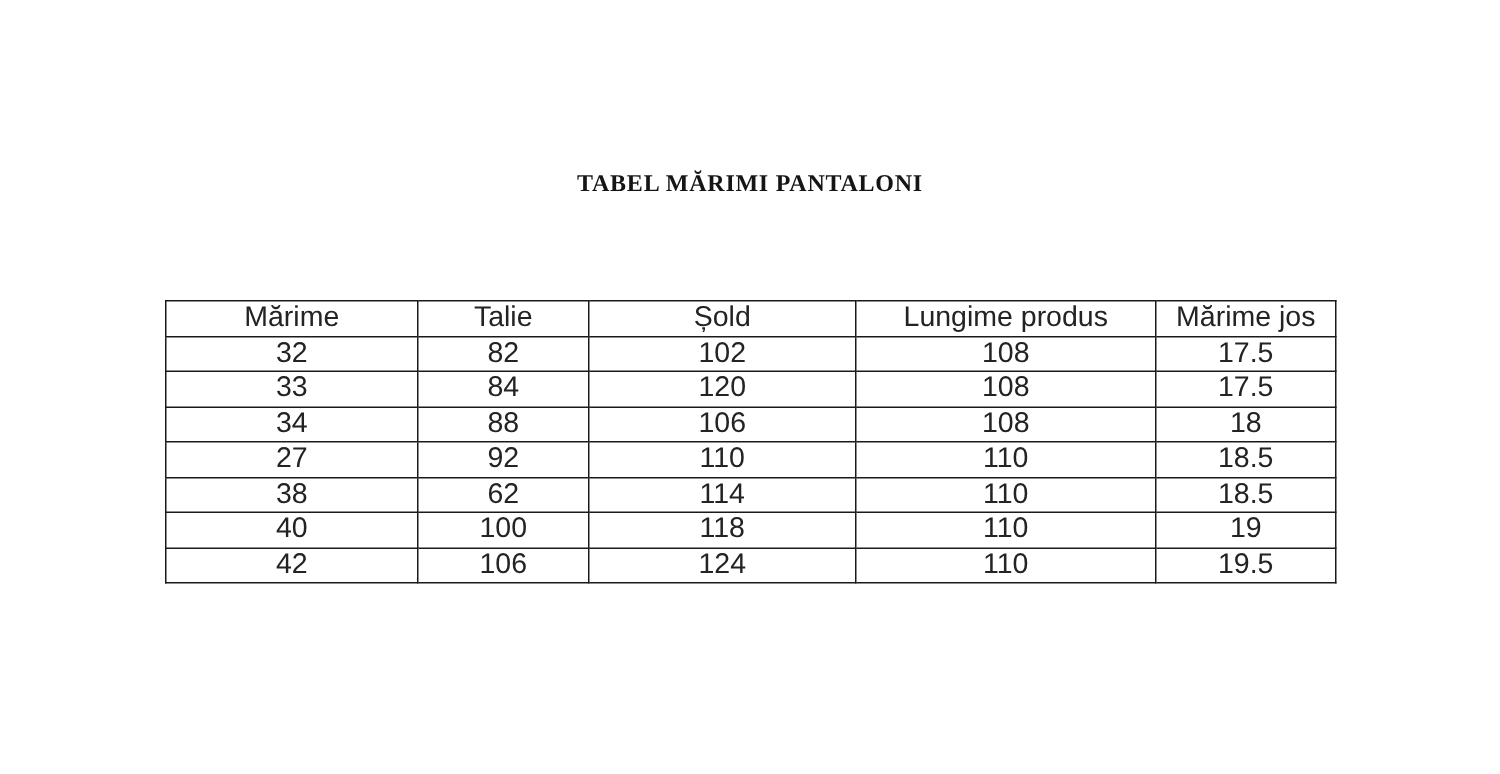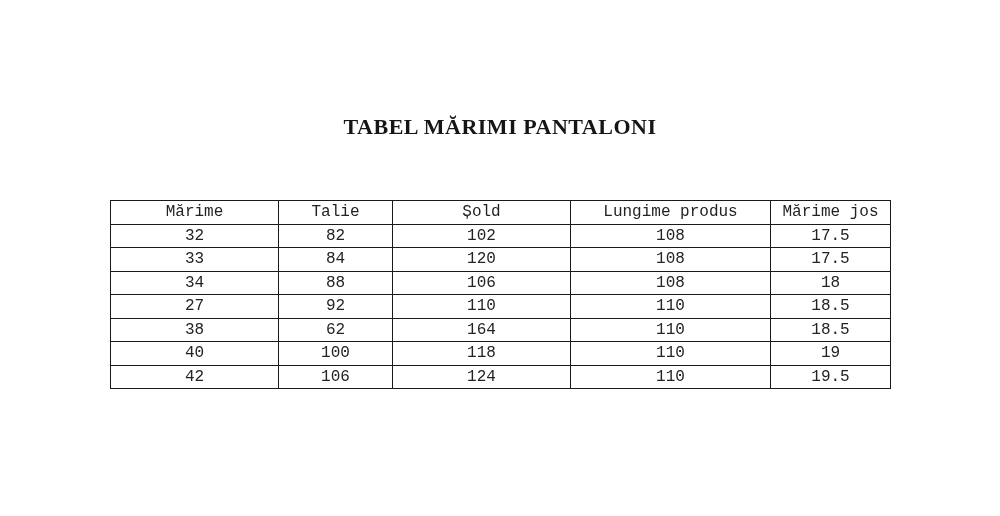--- a/index.html
+++ b/index.html
@@ -15,41 +15,41 @@
     font-family: "Liberation Sans", sans-serif;
   }
   .page-title {
     position: absolute;
     left: 0;
     right: 0;
     top: 114px;
     text-align: center;
     font-family: "Liberation Serif", serif;
     font-weight: bold;
-    font-size: 22px;
+    font-size: 16px;
     letter-spacing: 0.5px;
     color: #151515;
   }
   table.size-table {
     position: absolute;
     left: 110px;
     top: 200px;
     width: 780px;
     border-collapse: collapse;
     table-layout: fixed;
   }
   table.size-table th,
   table.size-table td {
     border: 1.5px solid #1a1a1a;
     height: 22.5px;
     padding: 0;
     text-align: center;
     vertical-align: middle;
-    font-family: Liberation Mono, monospace;
-    font-size: 16px;
+    font-family: Liberation Sans, sans-serif;
+    font-size: 19px;
     font-weight: normal;
     color: #232323;
     overflow: hidden;
     white-space: nowrap;
   }
   col.c1 { width: 168px; }
   col.c2 { width: 114px; }
   col.c3 { width: 178px; }
   col.c4 { width: 200px; }
   col.c5 { width: 120px; }
@@ -101,21 +101,21 @@
       <tr>
         <td>27</td>
         <td>92</td>
         <td>110</td>
         <td>110</td>
         <td>18.5</td>
       </tr>
       <tr>
         <td>38</td>
         <td>62</td>
-        <td>164</td>
+        <td>114</td>
         <td>110</td>
         <td>18.5</td>
       </tr>
       <tr>
         <td>40</td>
         <td>100</td>
         <td>118</td>
         <td>110</td>
         <td>19</td>
       </tr>

